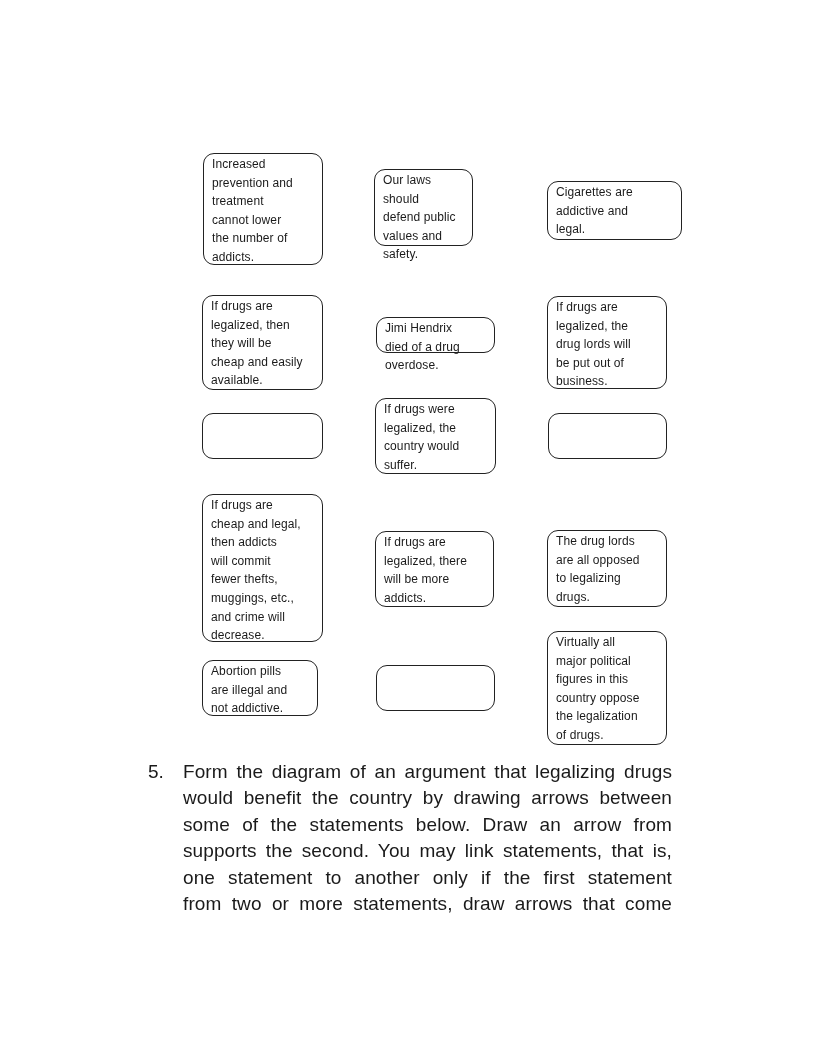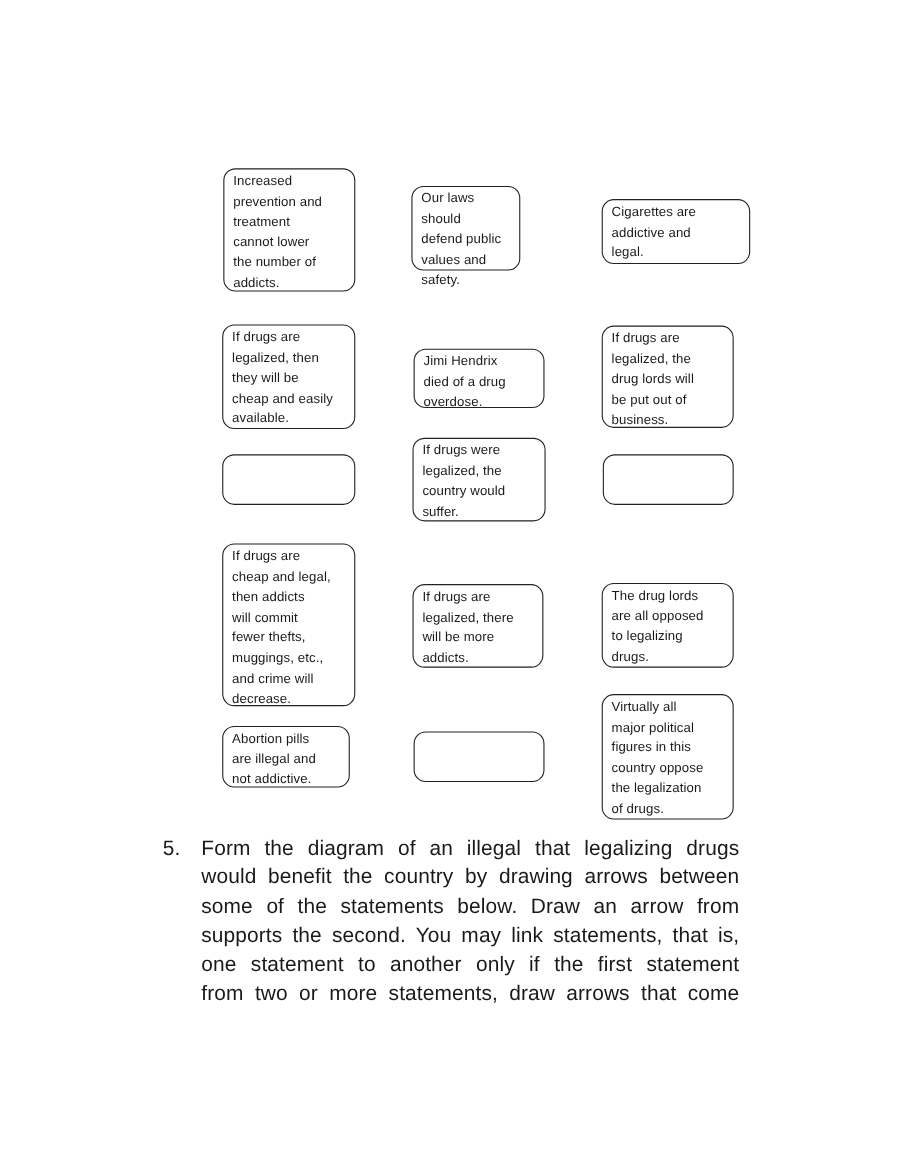--- a/index.html
+++ b/index.html
@@ -74,21 +74,21 @@
 safety.</div>
   <div class="statement-box" style="left:547px; top:181px; width:135px; height:59px;">Cigarettes are
 addictive and
 legal.</div>
 
   <div class="statement-box" style="left:202px; top:295px; width:121px; height:95px;">If drugs are
 legalized, then
 they will be
 cheap and easily
 available.</div>
-  <div class="statement-box" style="left:376px; top:317px; width:119px; height:54px;">Jimi Hendrix
+  <div class="statement-box" style="left:376px; top:317px; width:119px; height:36px;">Jimi Hendrix
 died of a drug
 overdose.</div>
   <div class="statement-box" style="left:547px; top:296px; width:120px; height:93px;">If drugs are
 legalized, the
 drug lords will
 be put out of
 business.</div>
 
   <div class="statement-box" style="left:202px; top:413px; width:121px; height:46px;"></div>
   <div class="statement-box" style="left:375px; top:398px; width:121px; height:76px;">If drugs were
@@ -121,21 +121,21 @@
   <div class="statement-box" style="left:547px; top:631px; width:120px; height:114px;">Virtually all
 major political
 figures in this
 country oppose
 the legalization
 of drugs.</div>
 
   <div class="problem">
     <div class="problem-number">5.</div>
     <div class="problem-body">
-      <div class="just-line">Form the diagram of an illegal that legalizing drugs</div>
+      <div class="just-line">Form the diagram of an argument that legalizing drugs</div>
       <div class="just-line">would benefit the country by drawing arrows between</div>
       <div class="just-line">some of the statements below. Draw an arrow from</div>
       <div class="just-line">supports the second. You may link statements, that is,</div>
       <div class="just-line">one statement to another only if the first statement</div>
       <div class="just-line">from two or more statements, draw arrows that come</div>
     </div>
   </div>
 
 </div>
 

